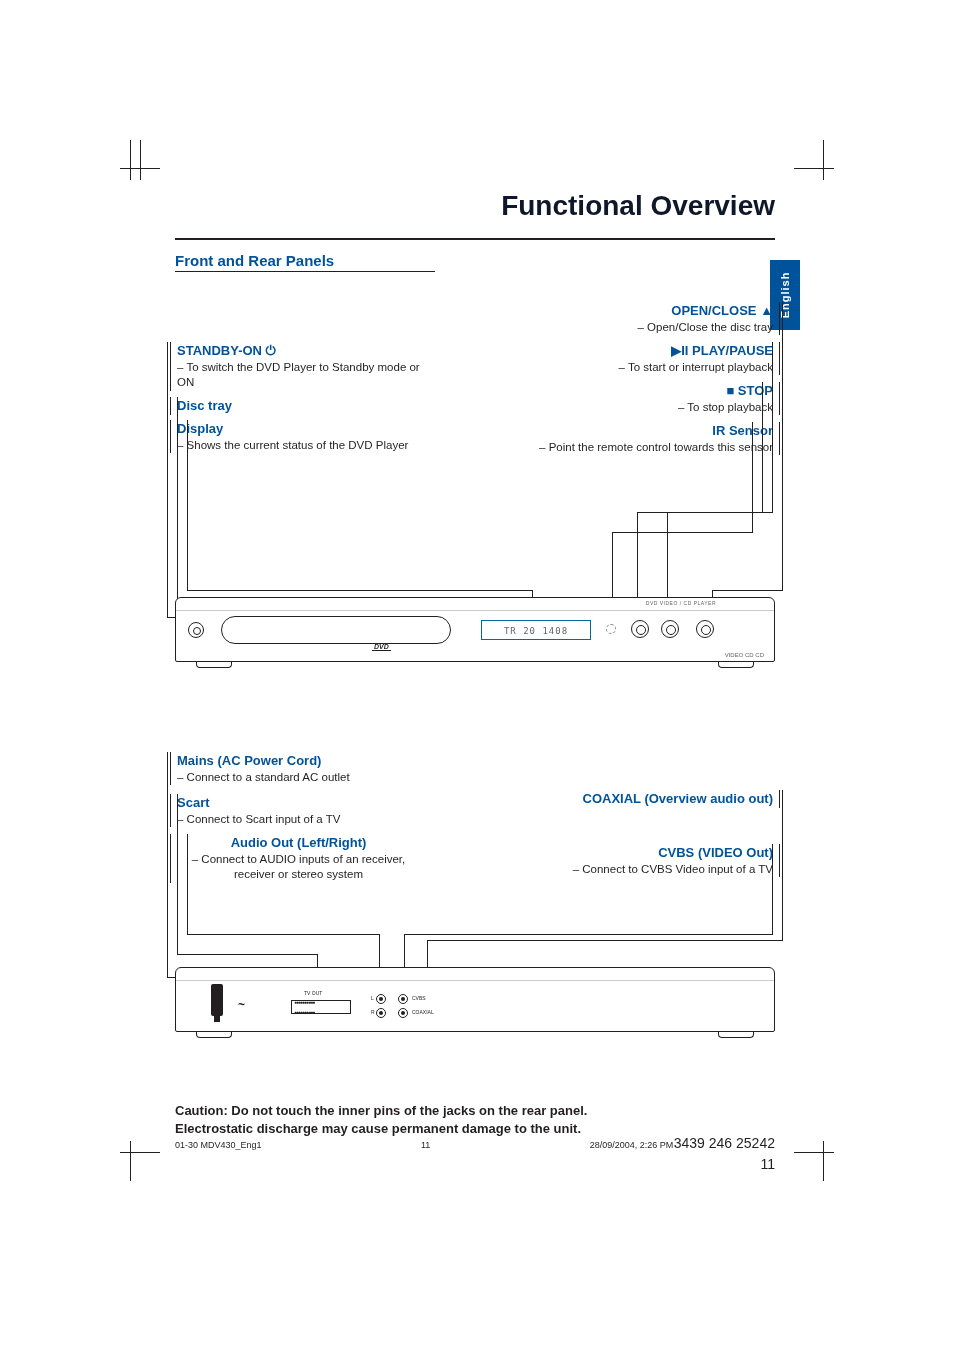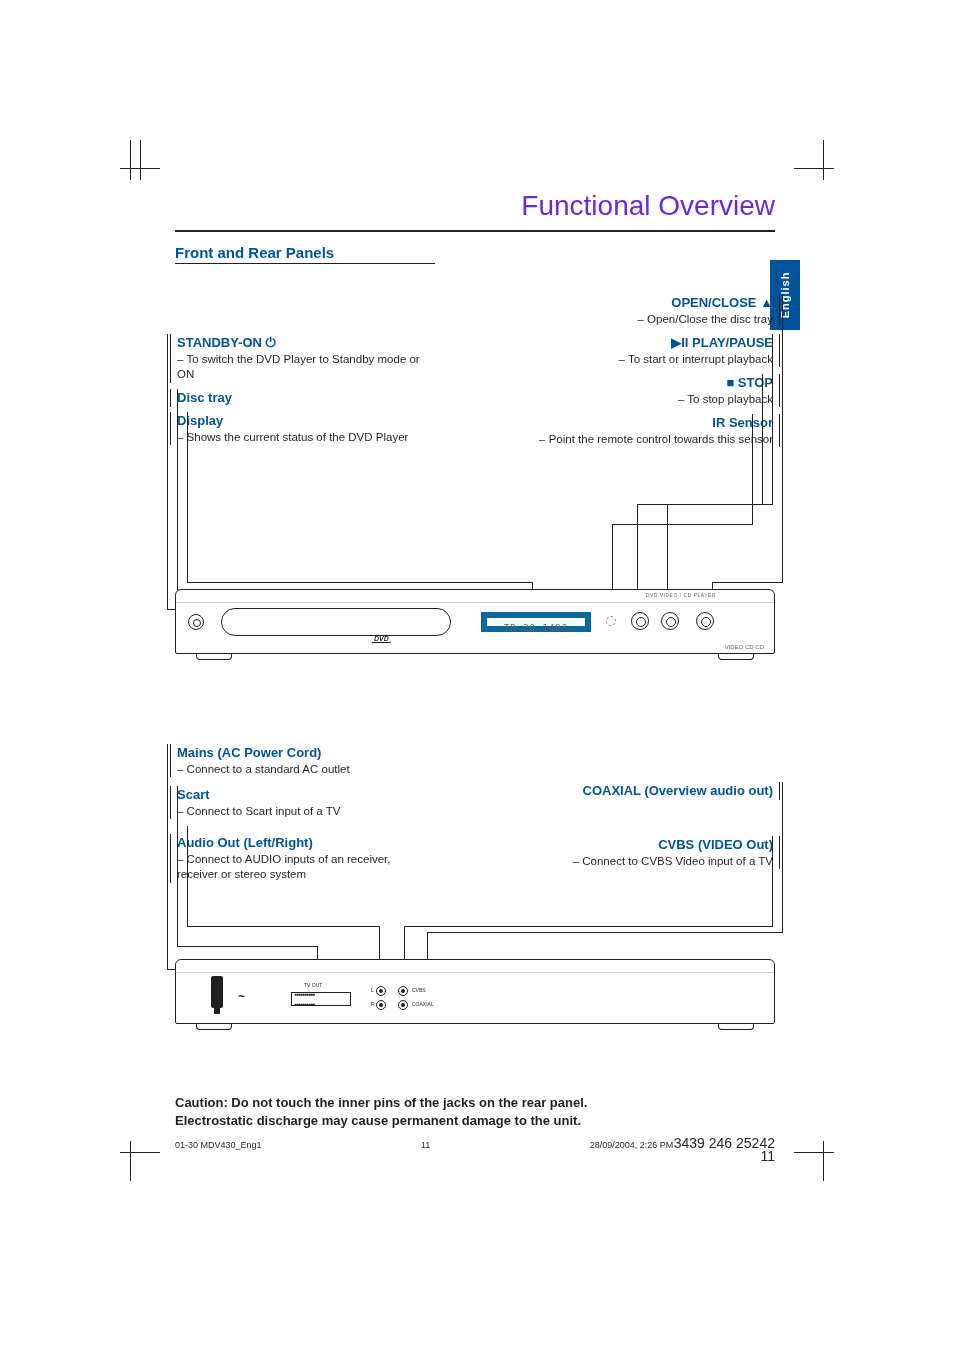--- a/index.html
+++ b/index.html
@@ -33,25 +33,25 @@
   .crop-br::before { content:""; position:absolute; right:10px; bottom:0; width:1px; height:40px; background:#231f20;}
   .crop-br::after  { content:""; position:absolute; right:0; bottom:28px; width:40px; height:1px; background:#231f20;}
 
   .page {
     position: absolute;
     left: 175px;
     top: 190px;
     width: 600px;
   }
   h1.title {
-    color: #6d28d9;
-    font-weight: normal;
+    color: #0f172a;
+    font-weight: bold;
     font-size: 28px;
     text-align: right;
-    margin-bottom: 8px;
+    margin-bottom: 16px;
   }
   .title-rule {
     border: none;
     border-top: 2px solid #231f20;
     margin-bottom: 12px;
   }
   .section-head {
     color: #00539b;
     font-weight: bold;
     font-size: 15px;
@@ -128,21 +128,21 @@
     border: 1px solid #231f20;
     border-radius: 50%;
   }
   .device .standby-btn::after{
     content:""; position:absolute; left:4px; top:4px; width:6px; height:6px; border:1px solid #231f20; border-radius:50%;
   }
   .device .disp {
     position: absolute;
     left: 305px; top: 22px;
     width: 110px; height: 20px;
-    border: 6px solid #0369a1;
+    border: 1px solid #0369a1;
     font-family: monospace;
     font-size: 9px;
     letter-spacing: 1px;
     text-align: center;
     line-height: 20px;
     color: #666;
   }
   .device .ir {
     position: absolute;
     left: 430px; top: 26px;
@@ -355,21 +355,21 @@
   <div class="panel-block rear">
 
     <div class="callout left" style="top:-20px;">
       <div class="label">Mains (AC Power Cord)</div>
       <div class="desc">Connect to a standard AC outlet</div>
     </div>
     <div class="callout left" style="top:22px;">
       <div class="label">Scart</div>
       <div class="desc">Connect to Scart input of a TV</div>
     </div>
-    <div class="callout left" style="top:70px;">
+    <div class="callout left" style="top:62px;text-align:center;">
       <div class="label">Audio Out (Left/Right)</div>
       <div class="desc">Connect to AUDIO inputs of an receiver, receiver or stereo system</div>
     </div>
 
     <div class="callout right" style="top:18px;">
       <div class="label">COAXIAL (Overview audio out)</div>
     </div>
     <div class="callout right" style="top:72px;">
       <div class="label">CVBS (VIDEO Out)</div>
       <div class="desc">Connect to CVBS Video input of a TV</div>

